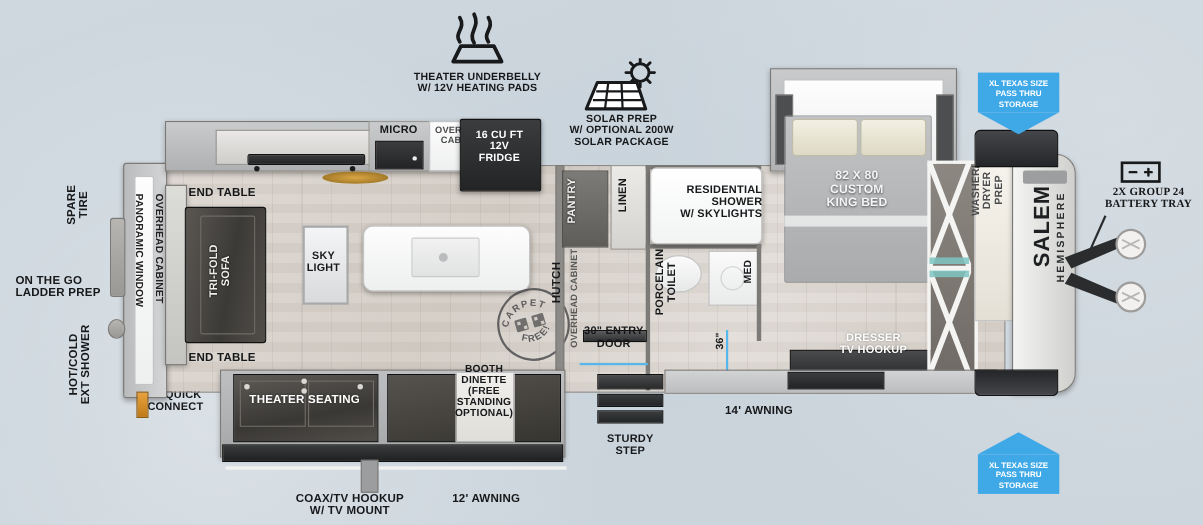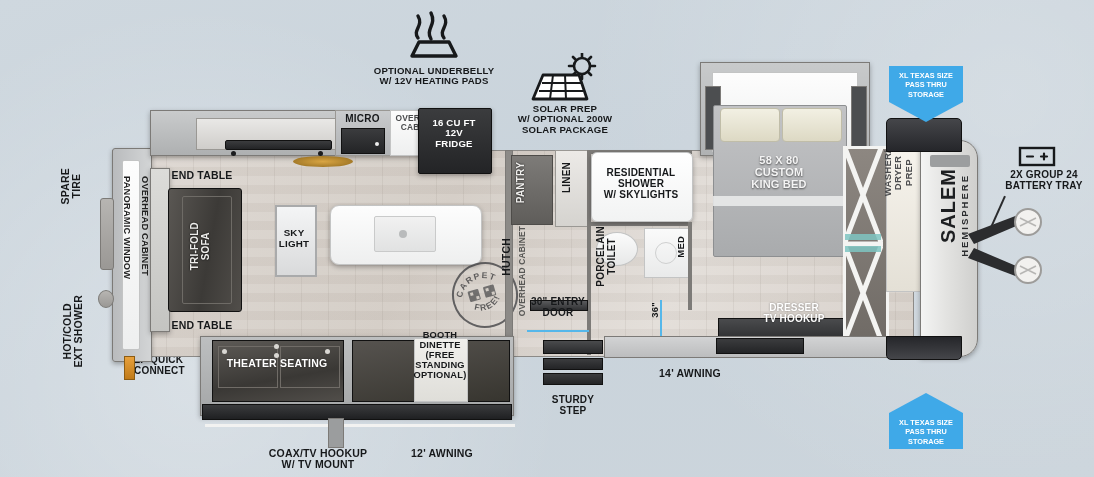--- a/index.html
+++ b/index.html
@@ -61,21 +61,21 @@
   <div class="icowrap" style="left:400px;top:8px;">
     <svg width="68" height="52" viewBox="0 0 68 52">
       <g fill="none" stroke="#17191b" stroke-width="3.4" stroke-linecap="round">
         <path d="M18 30 C12 22 24 18 18 8"></path>
         <path d="M31 31 C25 21 37 17 31 5"></path>
         <path d="M44 30 C38 22 50 18 44 8"></path>
       </g>
       <path d="M12 48 L19 34 L49 34 L56 48 Z" fill="none" stroke="#17191b" stroke-width="3.4" stroke-linejoin="round"></path>
     </svg>
   </div>
-  <div class="lbl" style="left:352px;top:66px;width:164px;font-size:9.6px;">OPTIONAL UNDERBELLY
+  <div class="lbl" style="left:352px;top:66px;width:164px;font-size:9.6px;">THEATER UNDERBELLY
 W/ 12V HEATING PADS</div>
 
   <div class="icowrap" style="left:527px;top:53px;">
     <svg width="74" height="50" viewBox="0 0 74 50">
       <g stroke="#17191b" stroke-width="2.6" stroke-linecap="round">
         <circle cx="55" cy="13" r="8" fill="none"></circle>
         <path d="M55 0 v4 M55 22 v4 M42 13 h4 M64 13 h4 M46 4 l3 3 M61 19 l3 3 M64 4 l-3 3 M49 19 l-3 3"></path>
       </g>
       <path d="M6 46 L16 22 L52 22 L60 46 Z" fill="#fff" stroke="#17191b" stroke-width="2.8" stroke-linejoin="round"></path>
       <g stroke="#17191b" stroke-width="2">
@@ -86,26 +86,28 @@
   <div class="lbl" style="left:498px;top:104px;width:134px;font-size:9.6px;">SOLAR PREP
 W/ OPTIONAL 200W
 SOLAR PACKAGE</div>
 
   <div class="icowrap" style="left:1018px;top:145px;">
     <svg width="38" height="22" viewBox="0 0 38 22">
       <rect x="2" y="3" width="34" height="17" fill="none" stroke="#17191b" stroke-width="2.4"></rect>
       <path d="M9 11.5 h6 M23 11.5 h6 M26 8.5 v6" stroke="#17191b" stroke-width="2.2" stroke-linecap="round"></path>
     </svg>
   </div>
-  <div class="lbl" style="left:996px;top:170px;width:96px;font-size:10px;">2X GROUP 24
+  <div class="lbl" style="left:996px;top:170px;width:96px;font-size:10px;font-family:Liberation Serif, serif;">2X GROUP 24
 BATTERY TRAY</div>
   <div class="leader" style="left:1004px;top:196px;width:1.6px;height:34px;transform:rotate(24deg);transform-origin:top center;"></div>
 
   <div class="lbl vert" style="left:60px;top:168px;width:58px;font-size:10.5px;">SPARE
 TIRE</div>
+  <div class="lbl" style="left:14px;top:250px;width:112px;font-size:10.5px;text-align:left;">ON THE GO
+LADDER PREP</div>
   <div class="lbl vert" style="left:62px;top:295px;width:76px;font-size:10.5px;">HOT/COLD
 EXT SHOWER</div>
   <div class="lbl" style="left:134px;top:355px;width:74px;font-size:10px;text-align:left;">LP QUICK
 CONNECT</div>
 
   <div class="floor" style="left:112px;top:150px;width:800px;height:205px;border:1px solid #8c8a87;"></div>
 
   <div class="mid shadow" style="left:112px;top:148px;width:38px;height:212px;
        background:linear-gradient(90deg,#b9bbbd,#d3d5d6);border-radius:3px 0 0 3px;"></div>
   <div class="white" style="left:122px;top:160px;width:16px;height:188px;border-radius:2px;"></div>
@@ -199,21 +201,21 @@
   <div class="cab" style="left:555px;top:150px;width:32px;height:75px;
        background:linear-gradient(180deg,#eceae7,#d5d3cf);"></div>
   <div class="lbl vert" style="left:562px;top:162px;width:22px;font-size:10px;">LINEN</div>
 
   <div style="position:absolute;left:587px;top:150px;width:4px;height:205px;background:#7d7b78;"></div>
   <div style="position:absolute;left:587px;top:222px;width:105px;height:4px;background:#7d7b78;"></div>
   <div style="position:absolute;left:587px;top:150px;width:105px;height:4px;background:#7d7b78;"></div>
 
   <div class="white shadow" style="left:591px;top:152px;width:100px;height:68px;border-radius:6px;
        background:linear-gradient(180deg,#ffffff,#f2f3f3);"></div>
-  <div class="lbl" style="left:589px;top:168px;width:104px;font-size:10px;">RESIDENTIAL
+  <div class="lbl" style="left:589px;top:168px;width:104px;font-size:10px;text-align:right;">RESIDENTIAL
 SHOWER
 W/ SKYLIGHTS</div>
 
   <div class="white" style="left:596px;top:232px;width:40px;height:32px;border-radius:50%;
        background:linear-gradient(180deg,#fbfbfb,#e7e8e8);"></div>
   <div class="lbl vert" style="left:594px;top:228px;width:64px;font-size:10px;left:596px;top:226px;width:66px;">PORCELAIN
 TOILET</div>
 
   <div class="white" style="left:644px;top:228px;width:44px;height:48px;
        background:linear-gradient(180deg,#fafafa,#e9eaea);"></div>
@@ -236,21 +238,21 @@
   <div class="mid" style="left:705px;top:86px;width:14px;height:62px;background:#4c4e50;"></div>
   <div class="mid" style="left:851px;top:86px;width:14px;height:62px;background:#4c4e50;"></div>
 
   <div style="position:absolute;left:713px;top:105px;width:132px;height:150px;
        background:linear-gradient(180deg,#c2c3c5,#a9abad);border:1px solid #8d8f91;border-radius:2px;"></div>
   <div style="position:absolute;left:720px;top:108px;width:58px;height:32px;border-radius:4px;
        background:linear-gradient(180deg,#f2f0e3,#ddd9c4);border:1px solid #c0bda8;"></div>
   <div style="position:absolute;left:782px;top:108px;width:58px;height:32px;border-radius:4px;
        background:linear-gradient(180deg,#f2f0e3,#ddd9c4);border:1px solid #c0bda8;"></div>
   <div style="position:absolute;left:713px;top:196px;width:132px;height:10px;background:#eceded;opacity:.85;"></div>
-  <div class="lbl" style="left:717px;top:155px;width:124px;font-size:11px;color:#f4f4f4;text-shadow:0 1px 2px rgba(0,0,0,.6);">58 X 80
+  <div class="lbl" style="left:717px;top:155px;width:124px;font-size:11px;color:#f4f4f4;text-shadow:0 1px 2px rgba(0,0,0,.6);">82 X 80
 CUSTOM
 KING BED</div>
 
   <div class="dark" style="left:718px;top:318px;width:132px;height:22px;
        background:linear-gradient(180deg,#4a4b4d,#2c2d2f);"></div>
   <div class="lbl w" style="left:744px;top:303px;width:100px;font-size:10px;">DRESSER
 TV HOOKUP</div>
 
   <div style="position:absolute;left:843px;top:146px;width:40px;height:196px;
        background:linear-gradient(180deg,#8d8781,#6f6a65);border:3px solid #f4f4f2;"></div>

